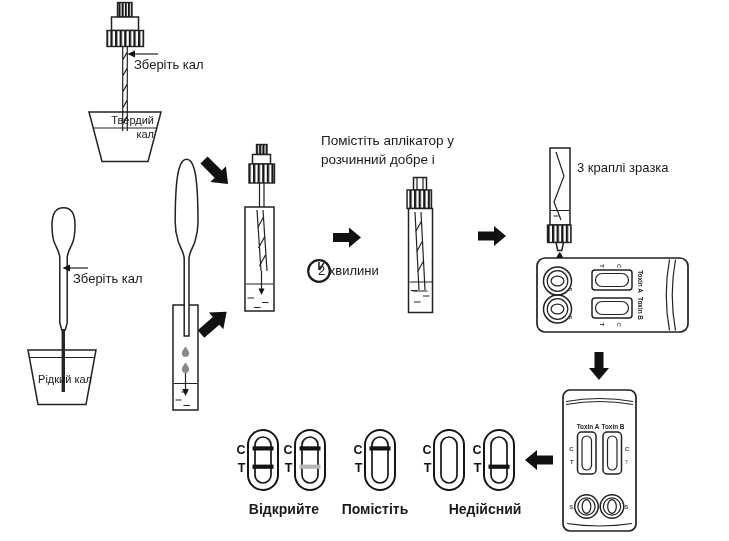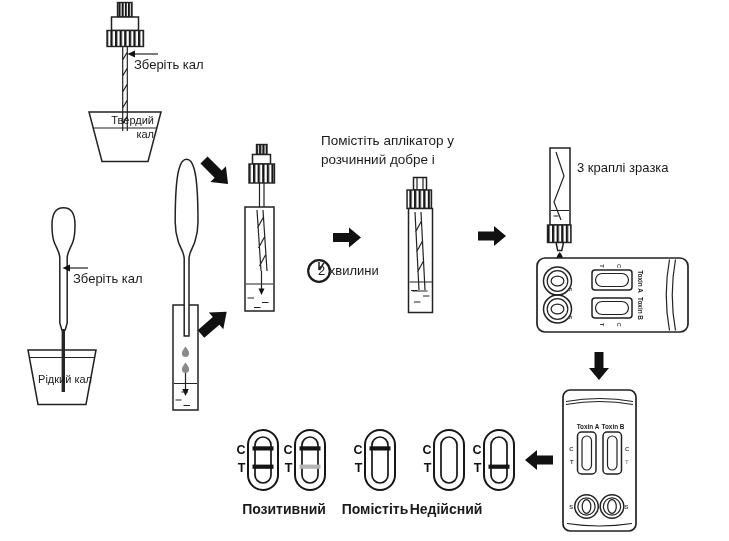--- a/index.html
+++ b/index.html
@@ -225,17 +225,17 @@
 <div class="txt small center" style="left:30px;top:372px;width:62px;text-align:right;">Рідкий кал</div>
 
 <div class="txt" style="left:281px;top:132px;">
   <div class="mix-line">Помістіть аплікатор у</div>
   <div class="mix-line">розчинний добре і</div>
 </div>
 
 <div class="txt" style="left:318px;top:263px;">2 хвилини</div>
 <div class="txt" style="left:577px;top:160px;">3 краплі зразка</div>
 
-<div class="txt bold center" style="left:234px;top:502px;width:100px;">Позитивний</div>
+<div class="txt bold center" style="left:234px;top:502px;width:100px;">Відкрийте</div>
 <div class="txt bold center" style="left:330px;top:502px;width:90px;">Помістіть</div>
-<div class="txt bold center" style="left:401px;top:502px;width:90px;">Недійсний</div>
+<div class="txt bold center" style="left:440px;top:502px;width:90px;">Недійсний</div>
 
 </div>
 
 </body></html>

